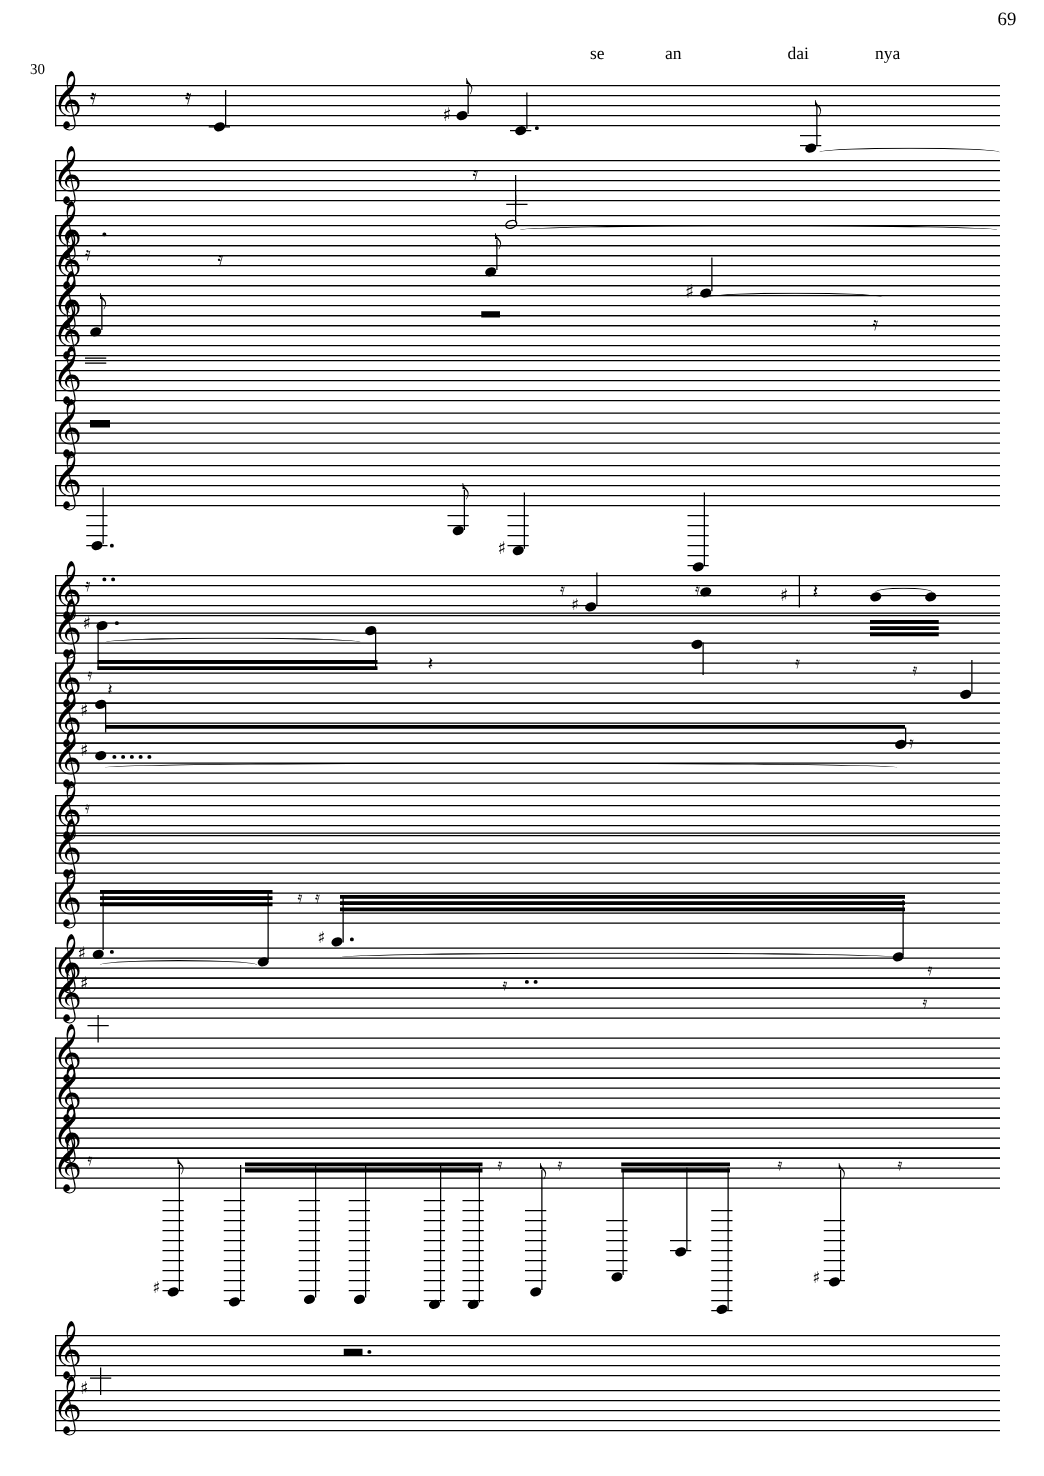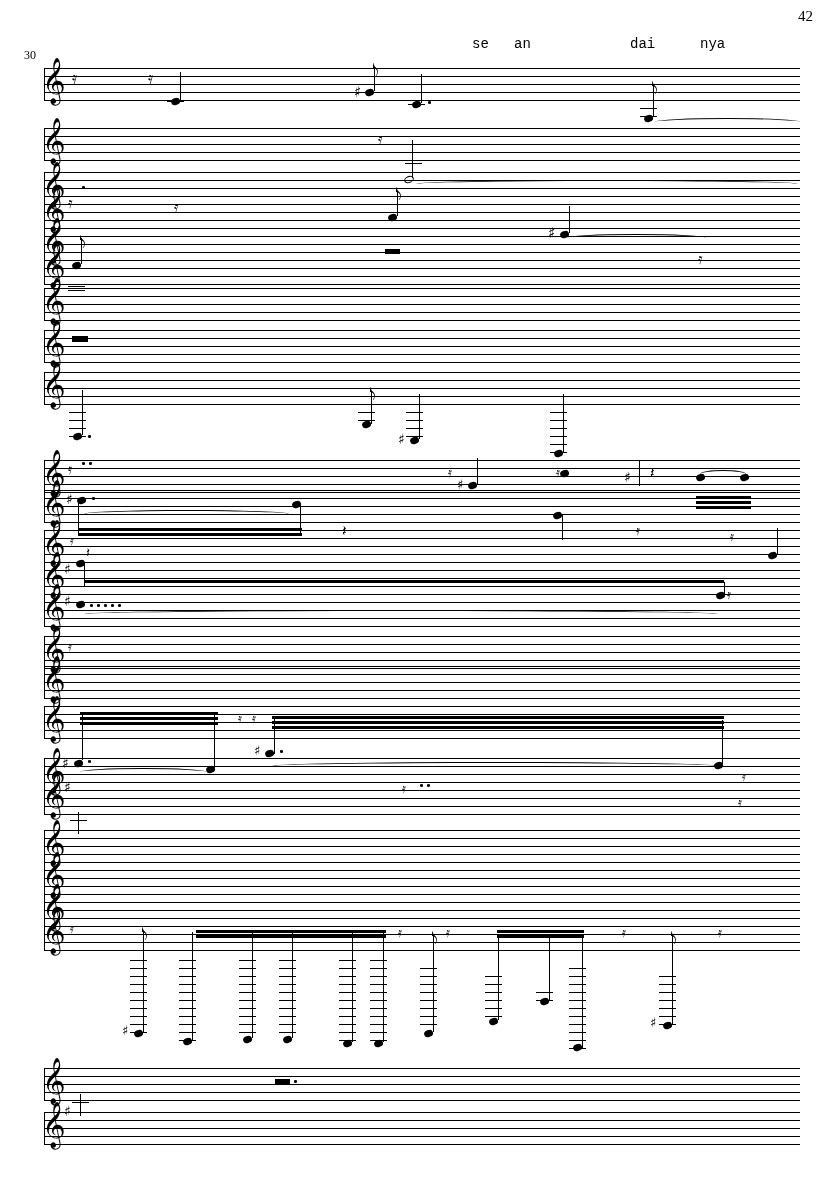--- a/index.html
+++ b/index.html
@@ -26,21 +26,21 @@
     font-family: "Liberation Serif", serif;
   }
   .measure-number {
     position: absolute;
     font-size: 12px;
     font-family: "Liberation Serif", serif;
   }
   .lyric {
     position: absolute;
     font-size: 14px;
-    font-family: Liberation Mono, monospace;
+    font-family: Liberation Serif, serif;
     text-align: center;
   }
   
   .staff {
     position: absolute;
     left: 44px;
     width: 756px;
     height: 32px;
   }
   .staff .line {
@@ -128,24 +128,24 @@
     font-family: "DejaVu Sans", sans-serif;
     font-size: 22px;
     line-height: 1;
   }
 </style>
 </head>
 <body>
 
 <div id="page">
 
-  <div class="page-number">42</div>
+  <div class="page-number">69</div>
 
   <div class="lyric" style="left:472px; top:36px;">se</div>
-  <div class="lyric" style="left:514px; top:36px;">an</div>
+  <div class="lyric" style="left:532px; top:36px;">an</div>
   <div class="lyric" style="left:630px; top:36px;">dai</div>
   <div class="lyric" style="left:700px; top:36px;">nya</div>
 
   <div class="measure-number" style="left:24px; top:48px;">30</div>
 
   <div class="staff" style="top:68px;">
     <div class="line l0"></div>
     <div class="line l1"></div>
     <div class="line l2"></div>
     <div class="line l3"></div>

